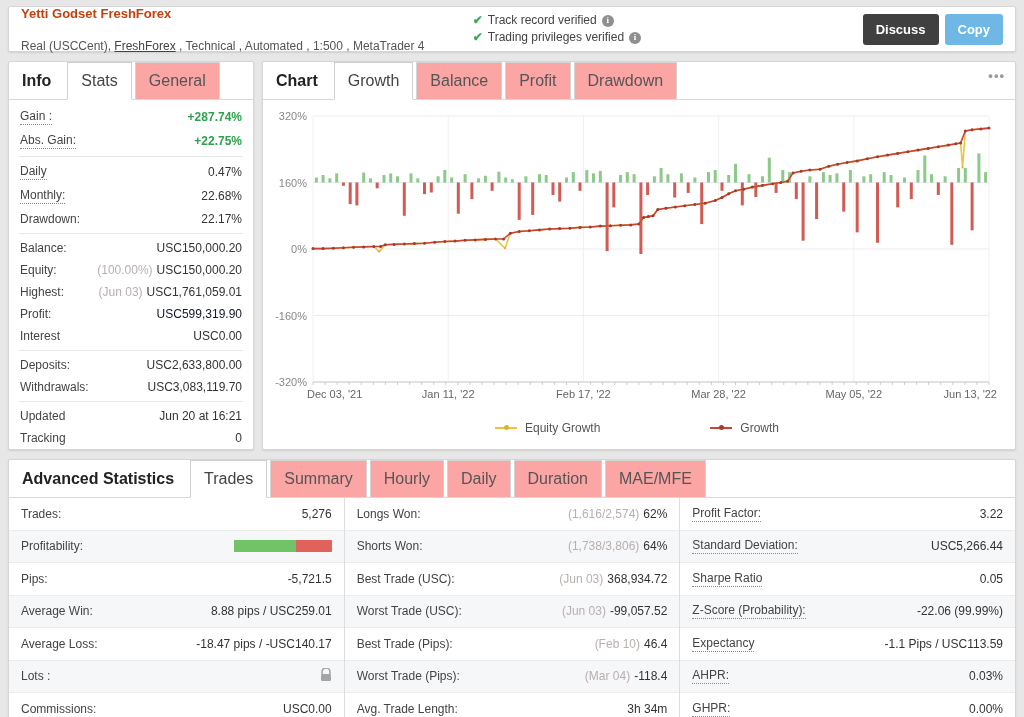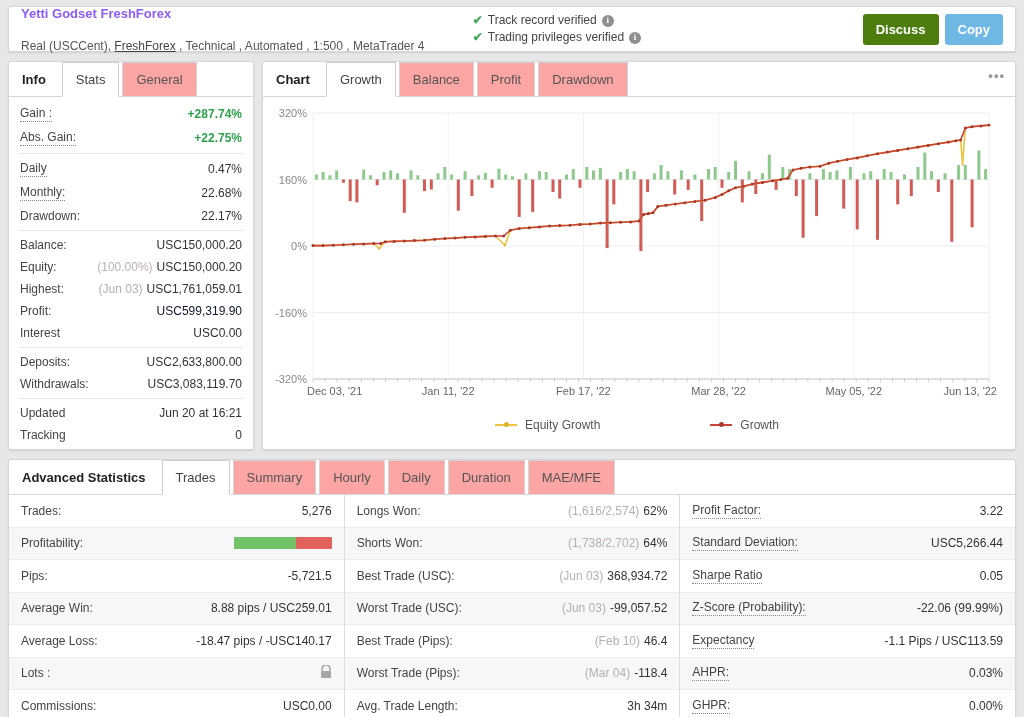--- a/index.html
+++ b/index.html
@@ -12,21 +12,21 @@
   }
   .card {
     background:#fff;
     border:1px solid #d6d6d6;
     border-radius:2px;
     box-shadow:0 1px 2px rgba(0,0,0,.10);
   }
   
   .header { display:flex; align-items:center; height:46px; padding:0 12px; margin-bottom:9px; }
   .h-left { flex:0 0 46%; }
-  .h-title { font-size:13px; font-weight:bold; color:#8b5cf6; margin-bottom:18px; }
+  .h-title { font-size:13px; font-weight:bold; color:#c2410c; margin-bottom:18px; }
   .h-sub { font-size:12px; color:#555; }
   .h-sub a { color:#444; text-decoration:underline; cursor:pointer; }
   .h-verify { flex:1; }
   .verify-line { display:flex; align-items:center; gap:5px; line-height:17px; color:#444; }
   .check { color:#3da954; font-size:12px; font-weight:bold; }
   .info-i {
     display:inline-flex; align-items:center; justify-content:center;
     width:12px; height:12px; border-radius:50%;
     background:#8f8f8f; color:#fff; font-size:9px; font-weight:bold;
     font-family:"Liberation Serif", serif; cursor:pointer;
@@ -41,21 +41,21 @@
   .main-row { display:flex; gap:8px; margin-bottom:9px; }
   .stats-card { width:246px; height:389px; flex:none; }
   .chart-card { flex:1; height:389px; position:relative; }
   
   .tabbar {
     display:flex; align-items:flex-end;
     border-bottom:1px solid #d8d8d8;
     padding:0; position:relative;
   }
   .tab {
-    padding:9px 13px; font-size:13px; cursor:pointer;
+    padding:9px 13px; font-size:16px; cursor:pointer;
     margin-right:3px; white-space:nowrap;
   }
   .tab.title { color:#222; font-weight:bold; background:transparent; }
   .tab.active {
     background:#fff; color:#444;
     border:1px solid #cfcfcf; border-bottom:1px solid #fff;
     margin-bottom:-1px;
   }
   .tab.inactive {
     background:#fca5a5; color:#555;
@@ -115,21 +115,21 @@
         <span>Track record verified</span>
         <span class="info-i">i</span>
       </div>
       <div class="verify-line">
         <span class="check">✔</span>
         <span>Trading privileges verified</span>
         <span class="info-i">i</span>
       </div>
     </div>
   <div class="h-buttons" id="header-buttons">
-      <button class="btn" style="background: #4d7c0f;">Discuss</button>
+      <button class="btn" style="background: #404040;">Discuss</button>
       <button class="btn" style="background: rgb(111, 183, 229);">Copy</button>
     </div>
 </header>
 
 <div class="main-row">
   <section class="card stats-card">
     <div class="tabbar" id="stats-tabs">
         <div class="tab title">Info</div>
         <div class="tab active">Stats</div>
         <div class="tab inactive">General</div>
@@ -617,21 +617,21 @@
           <span class="adv-value"><span>USC0.00</span></span>
         </div>
       </div>
       <div class="adv-col">
         <div class="adv-cell">
           <span class="adv-label">Longs Won:</span>
           <span class="adv-value"><span class="pre">(1,616/2,574)</span><span>62%</span></span>
         </div>
         <div class="adv-cell alt">
           <span class="adv-label">Shorts Won:</span>
-          <span class="adv-value"><span class="pre">(1,738/2,702)</span><span>64%</span></span>
+          <span class="adv-value"><span class="pre">(1,738/3,806)</span><span>64%</span></span>
         </div>
         <div class="adv-cell">
           <span class="adv-label">Best Trade (USC):</span>
           <span class="adv-value"><span class="pre">(Jun 03)</span><span>368,934.72</span></span>
         </div>
         <div class="adv-cell alt">
           <span class="adv-label">Worst Trade (USC):</span>
           <span class="adv-value"><span class="pre">(Jun 03)</span><span>-99,057.52</span></span>
         </div>
         <div class="adv-cell">

